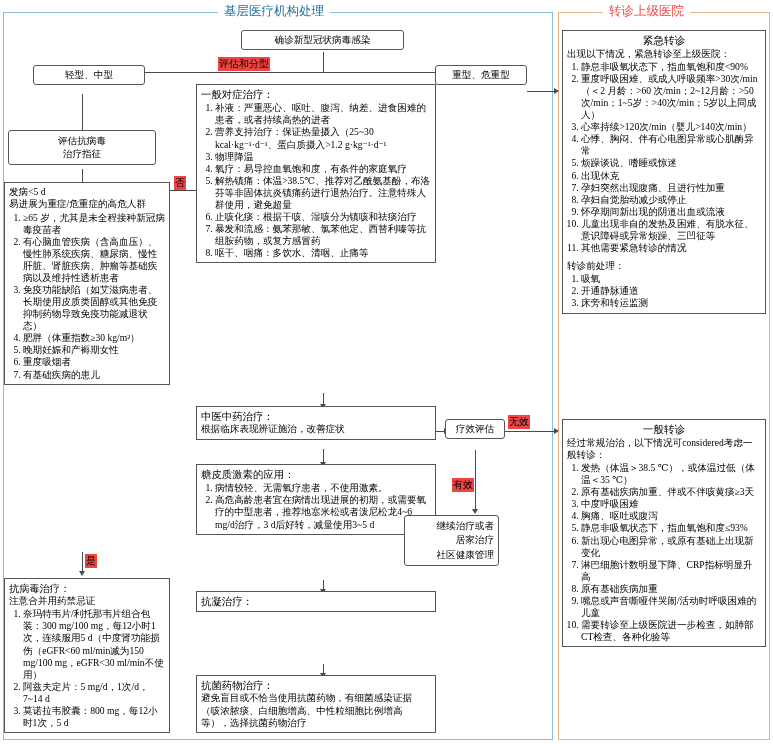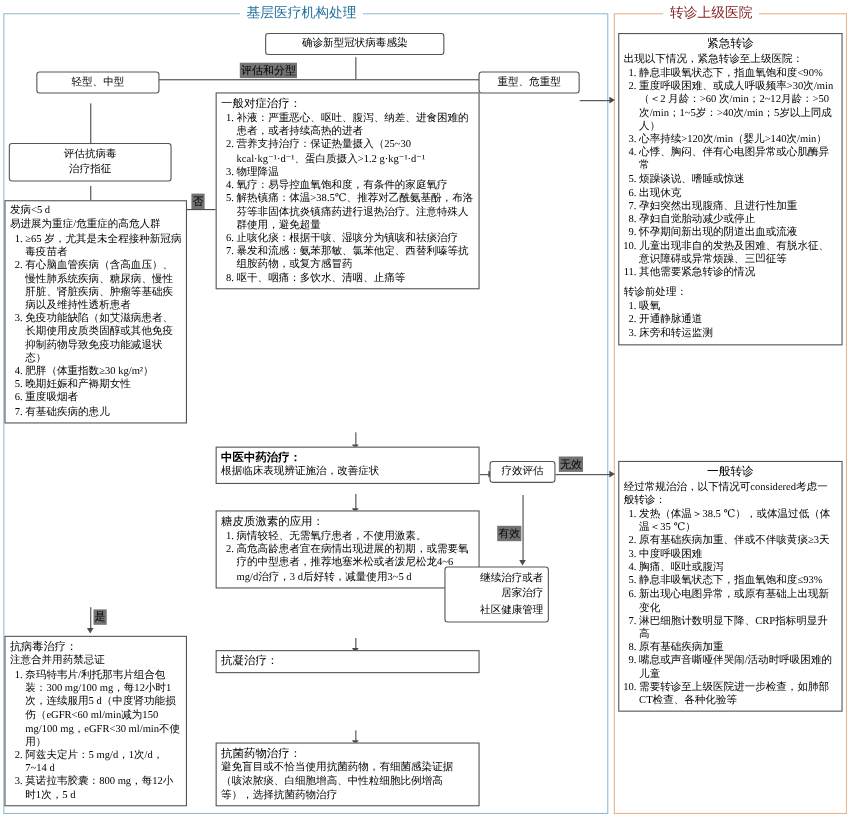--- a/index.html
+++ b/index.html
@@ -28,42 +28,42 @@
     border: 1px solid #e8b48c;
   }
   .panel-title {
     position: absolute;
     background: #ffffff;
     padding: 0 6px;
     font-size: 12.5px;
     white-space: nowrap;
   }
   #left-title { left: 218px; top: 3px; color: #1f6f9c; }
-  #right-title { left: 603px; top: 3px; color: #7f1d1d; }
+  #right-title { left: 603px; top: 3px; color: #ef4444; }
 
   .box {
     position: absolute;
     border: 1px solid #555;
     background: #fff;
     padding: 3px 4px;
     line-height: 1.28;
     font-size: 9.6px;
   }
   .box.round { border-radius: 3px; }
   .box.title-line { text-align: center; }
   .box b, .box .hd { font-weight: normal; }
   .hd { display: block; }
   ol, ul { margin: 1px 0 0 0; padding-left: 14px; }
   ol li, ul li { margin: 0; padding: 0; line-height: 1.26; }
   ol { list-style-position: outside; }
   .tight li { margin-bottom: 0px; }
   .lbl {
     position: absolute;
     font-size: 10px;
-    background: #737373;
+    background: #ef4444;
     padding: 0 1px;
     white-space: nowrap;
   }
   .ln { position: absolute; background: #4a4a4a; }
   .ln.h { height: 1px; }
   .ln.v { width: 1px; }
   .arrow {
     position: absolute;
     width: 0; height: 0;
   }
@@ -185,21 +185,21 @@
     <li>物理降温</li>
     <li>氧疗：易导控血氧饱和度，有条件的家庭氧疗</li>
     <li>解热镇痛：体温&gt;38.5℃、推荐对乙酰氨基酚，布洛芬等非固体抗炎镇痛药进行退热治疗。注意特殊人群使用，避免超量</li>
     <li>止咳化痰：根据干咳、湿咳分为镇咳和祛痰治疗</li>
     <li>暴发和流感：氨苯那敏、氯苯他定、西替利嗪等抗组胺药物，或复方感冒药</li>
     <li>呕干、咽痛：多饮水、清咽、止痛等</li>
   </ol>
 </div>
 
 <div class="box" style="left:196px; top:406px; width:240px;">
-  <span class="hd" style="font-size:10.4px;font-weight:bold;">中医中药治疗：</span>
+  <span class="hd" style="font-size:10.4px;">中医中药治疗：</span>
   <span class="hd">根据临床表现辨证施治，改善症状</span>
 </div>
 
 <div class="box" style="left:196px; top:464px; width:240px;">
   <span class="hd" style="font-size:10.4px;">糖皮质激素的应用：</span>
   <ol class="tight">
     <li>病情较轻、无需氧疗患者，不使用激素。</li>
     <li>高危高龄患者宜在病情出现进展的初期，或需要氧疗的中型患者，推荐地塞米松或者泼尼松龙4~6 mg/d治疗，3 d后好转，减量使用3~5 d</li>
   </ol>
 </div>

